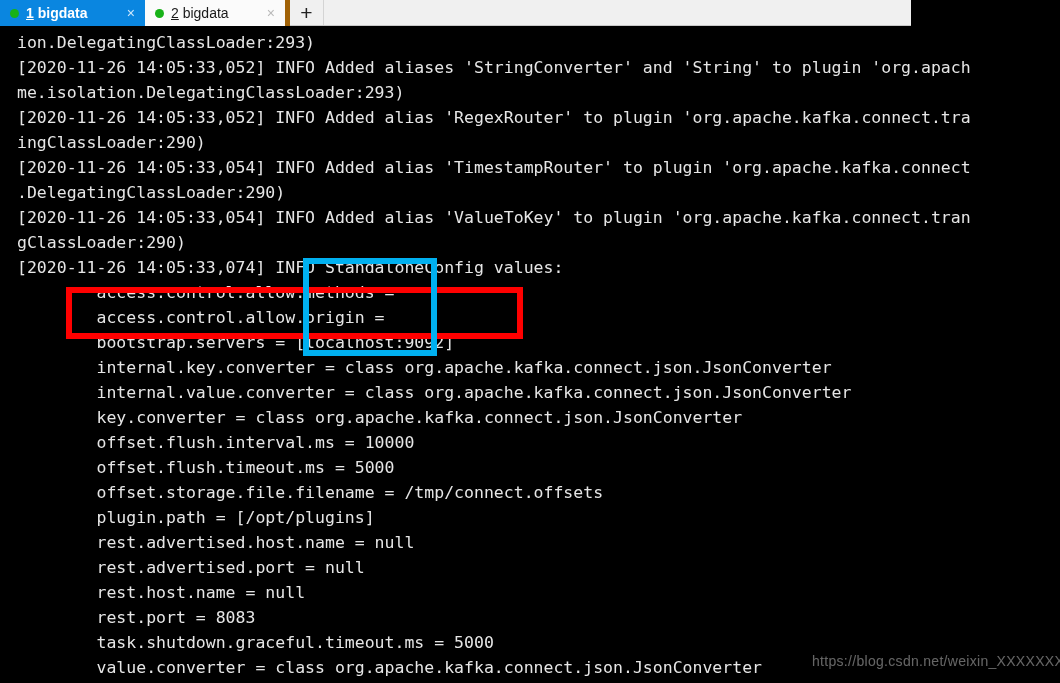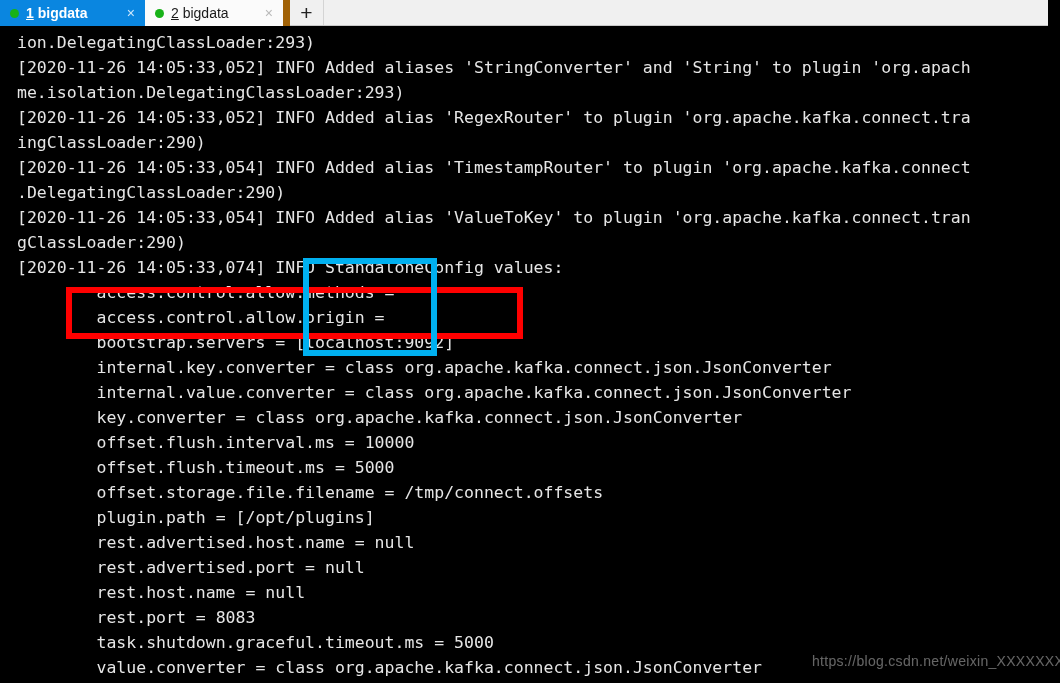--- a/index.html
+++ b/index.html
@@ -21,21 +21,21 @@
     height: 683px;
     background: #000000;
     overflow: hidden;
   }
 
   
   .tabbar {
     position: absolute;
     left: 0;
     top: 0;
-    width: 1048px;
+    width: 911px;
     height: 26px;
     background: #f0f0f0;
     display: flex;
     align-items: stretch;
     box-sizing: border-box;
     border-bottom: 1px solid #c8c8c8;
     font-family: "Liberation Sans", sans-serif;
   }
   .tab {
     display: flex;
@@ -47,21 +47,21 @@
     cursor: default;
     white-space: nowrap;
   }
   .tab.active {
     background: #0a86e0;
     width: 145px;
   }
   .tab.inactive {
     background: #fbfbfb;
     width: 145px;
-    border-right: 7px solid #a16207;
+    border-right: 5px solid #a16207;
   }
   .tab-dot {
     width: 9px;
     height: 9px;
     border-radius: 50%;
     background: #18b218;
     flex: 0 0 auto;
     margin-right: 7px;
   }
   .tab-title {

